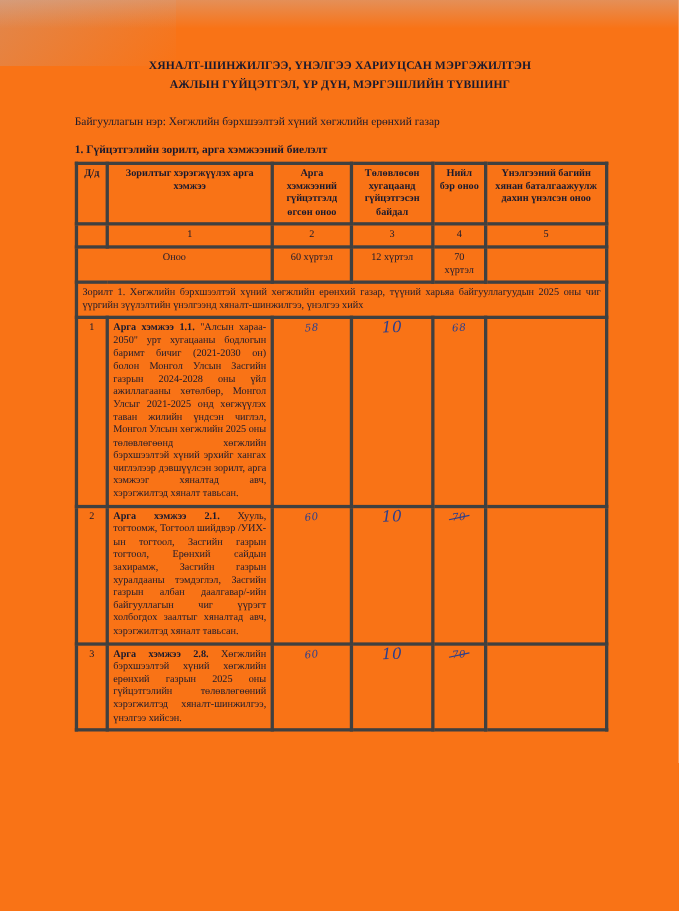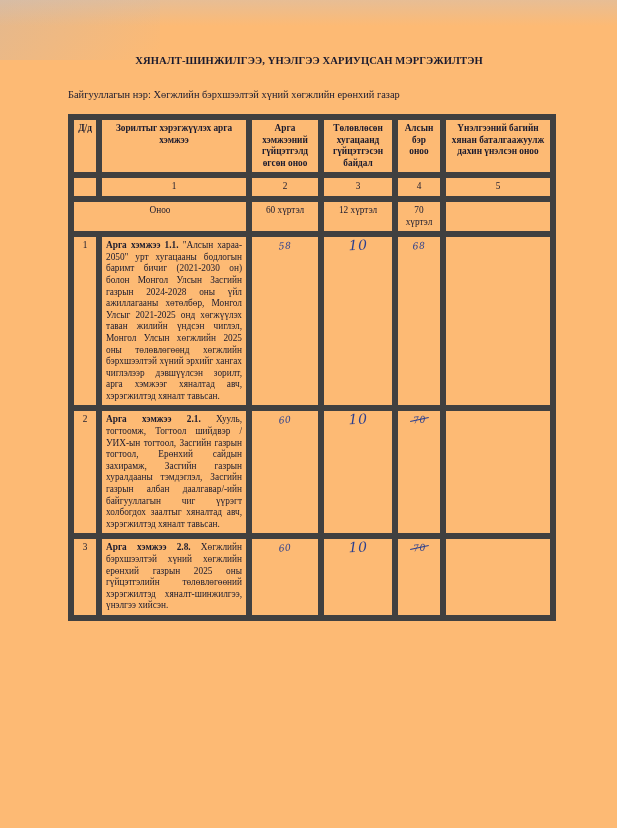--- a/index.html
+++ b/index.html
@@ -11,21 +11,21 @@
     width: 617px;
     height: 828px;
     font-family: "Liberation Serif", serif;
     color: #1a1a2e;
     position: relative;
     overflow: hidden;
   }
   .page {
     position: absolute;
     inset: 0;
-    background: #fdba74;
+    background: #f97316;
     padding: 0;
   }
   
   .scan-shade {
     position: absolute;
     top: 0; left: 0;
     width: 160px; height: 60px;
     background: linear-gradient(135deg, rgba(170,180,200,0.30), rgba(255,255,255,0));
     pointer-events: none;
   }
@@ -63,21 +63,21 @@
     font-size: 10.4px;
     font-weight: bold;
   }
   table.main {
     margin-top: 5px;
     border-collapse: collapse;
     width: 482px;
     table-layout: fixed;
   }
   table.main td, table.main th {
-    border: 6px solid #404040;
+    border: 3px solid #404040;
     vertical-align: top;
     padding: 3px 4px;
     font-size: 9.3px;
     line-height: 11.6px;
   }
   th.hd {
     text-align: center;
     vertical-align: middle;
     font-weight: bold;
     font-size: 9.4px;
@@ -148,66 +148,71 @@
 <body>
 
 <div class="page">
   <div class="scan-shade"></div>
   <div class="scan-shade2"></div>
 
   <div class="content">
 
     <div class="title">
       <div>ХЯНАЛТ-ШИНЖИЛГЭЭ, ҮНЭЛГЭЭ ХАРИУЦСАН МЭРГЭЖИЛТЭН</div>
+      <div>АЖЛЫН ГҮЙЦЭТГЭЛ, ҮР ДҮН, МЭРГЭШЛИЙН ТҮВШИНГ</div>
     </div>
 
     <div class="meta">
       <div class="row">
         <span>Байгууллагын нэр:</span>
         <span>Хөгжлийн бэрхшээлтэй хүний хөгжлийн ерөнхий газар</span>
       </div>
     </div>
 
+    <div class="section-title">1. Гүйцэтгэлийн зорилт, арга хэмжээний биелэлт</div>
 
     <table class="main">
       <colgroup>
         <col style="width:28px">
         <col style="width:150px">
         <col style="width:72px">
         <col style="width:74px">
         <col style="width:48px">
         <col style="width:110px">
       </colgroup>
       <thead>
         <tr>
           <th class="hd">Д/д</th>
           <th class="hd">Зорилтыг хэрэгжүүлэх арга хэмжээ</th>
           <th class="hd">Арга хэмжээний гүйцэтгэлд өгсөн оноо</th>
           <th class="hd">Төлөвлөсөн хугацаанд гүйцэтгэсэн байдал</th>
-          <th class="hd">Алсын бэр оноо</th>
+          <th class="hd">Нийл бэр оноо</th>
           <th class="hd">Үнэлгээний багийн хянан баталгаажуулж дахин үнэлсэн оноо</th>
         </tr>
         <tr>
           <td class="colnum"></td>
           <td class="colnum">1</td>
           <td class="colnum">2</td>
           <td class="colnum">3</td>
           <td class="colnum">4</td>
           <td class="colnum">5</td>
         </tr>
       </thead>
       <tbody>
         <tr>
           <td class="center-mid" colspan="2">Оноо</td>
           <td class="center-mid">60 хүртэл</td>
           <td class="center-mid">12 хүртэл</td>
           <td class="center-mid">70 хүртэл</td>
           <td class="center-mid"></td>
         </tr>
 
+        <tr class="scope-row">
+          <td colspan="6">Зорилт 1. Хөгжлийн бэрхшээлтэй хүний хөгжлийн ерөнхий газар, түүний харьяа байгууллагуудын 2025 оны чиг үүргийн зүүлэлтийн үнэлгээнд хяналт-шинжилгээ, үнэлгээ хийх</td>
+        </tr>
 
         <tr>
           <td class="num">1</td>
           <td class="justify"><b>Арга хэмжээ 1.1.</b><span> "Алсын харaa-2050" урт хугацааны бодлогын баримт бичиг (2021-2030 он) болон Монгол Улсын Засгийн газрын 2024-2028 оны үйл ажиллагааны хөтөлбөр, Монгол Улсыг 2021-2025 онд хөгжүүлэх таван жилийн үндсэн чиглэл, Монгол Улсын хөгжлийн 2025 оны төлөвлөгөөнд хөгжлийн бэрхшээлтэй хүний эрхийг хангах чиглэлээр дэвшүүлсэн зорилт, арга хэмжээг хяналтад авч, хэрэгжилтэд хяналт тавьсан.</span></td>
           <td class="hand">
               <span class="hand-wrap">58</span>
             </td>
           <td class="hand sm">
               <span class="hand-wrap r2">10</span>
             </td>

